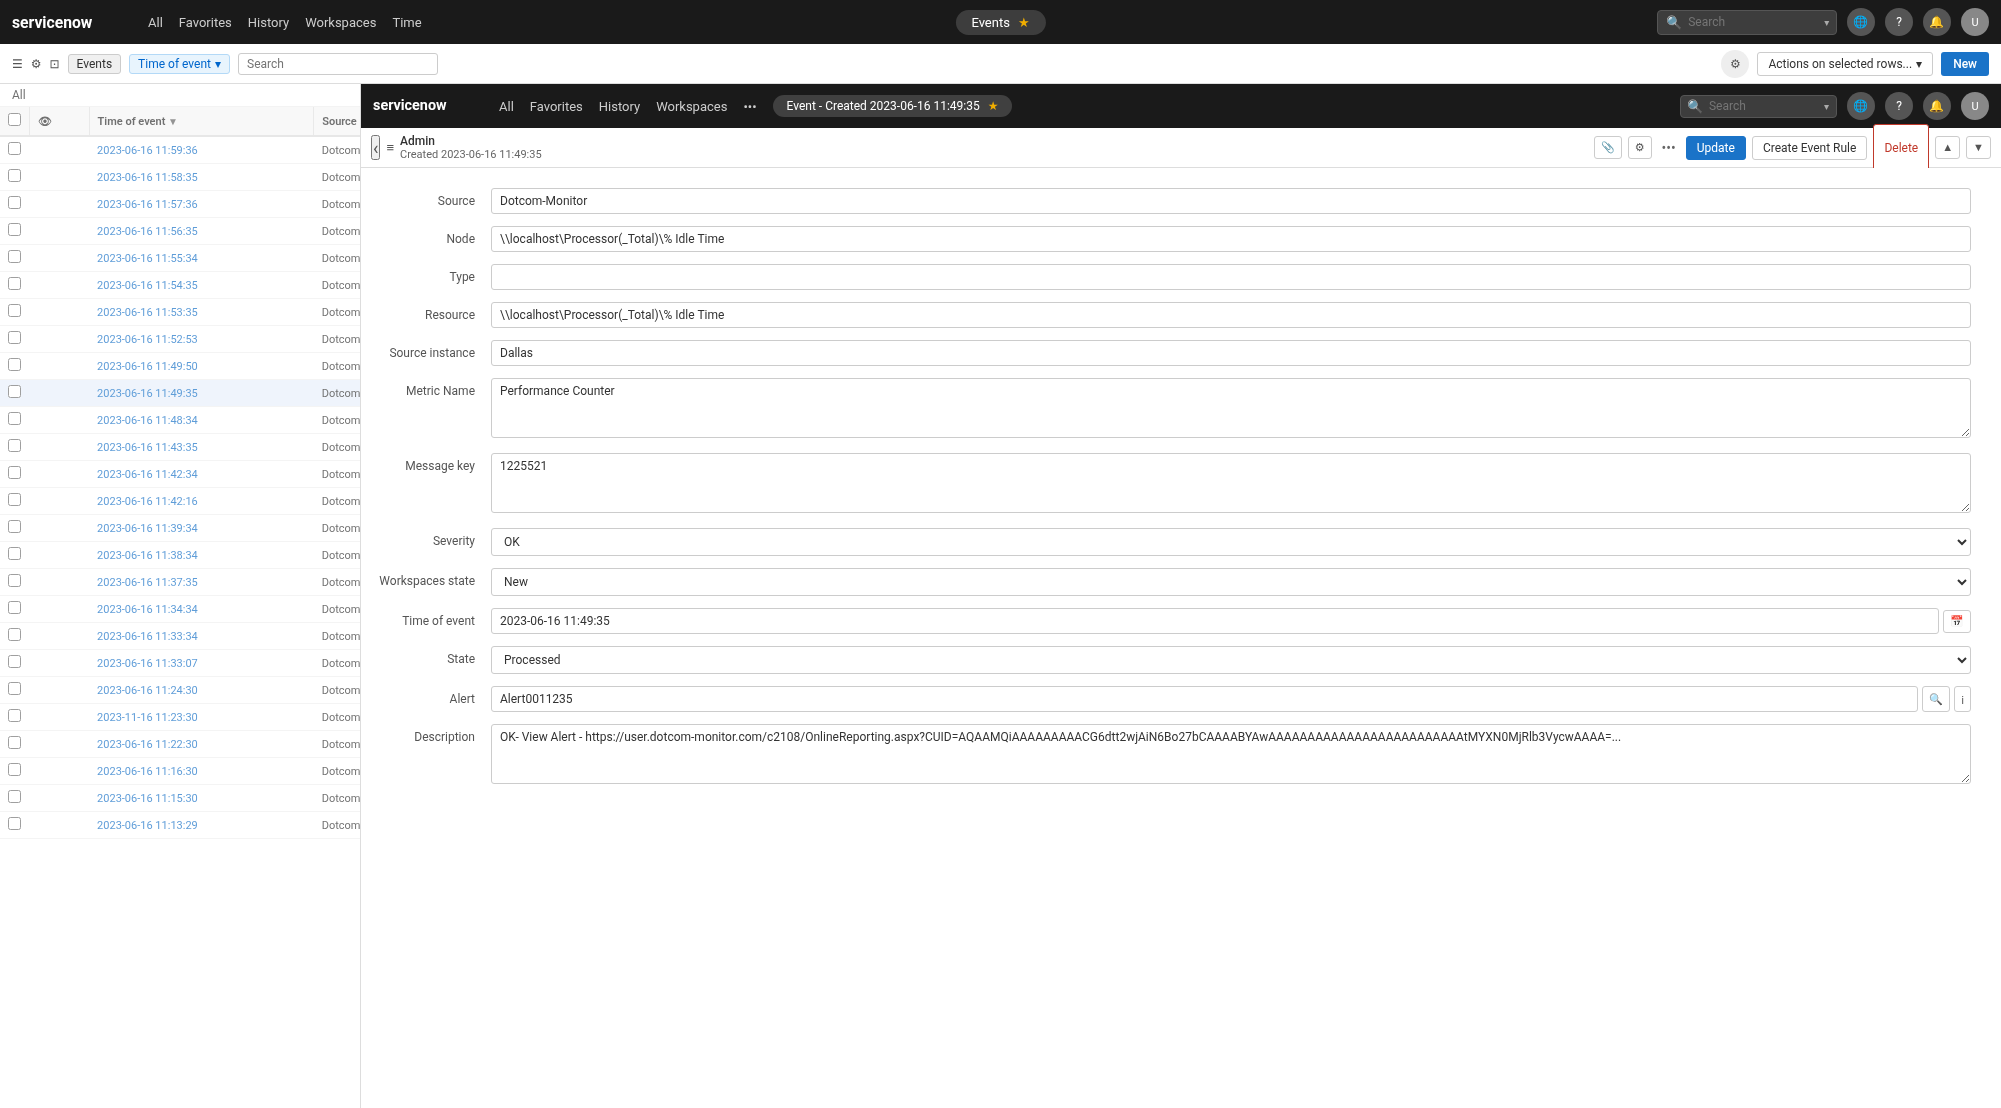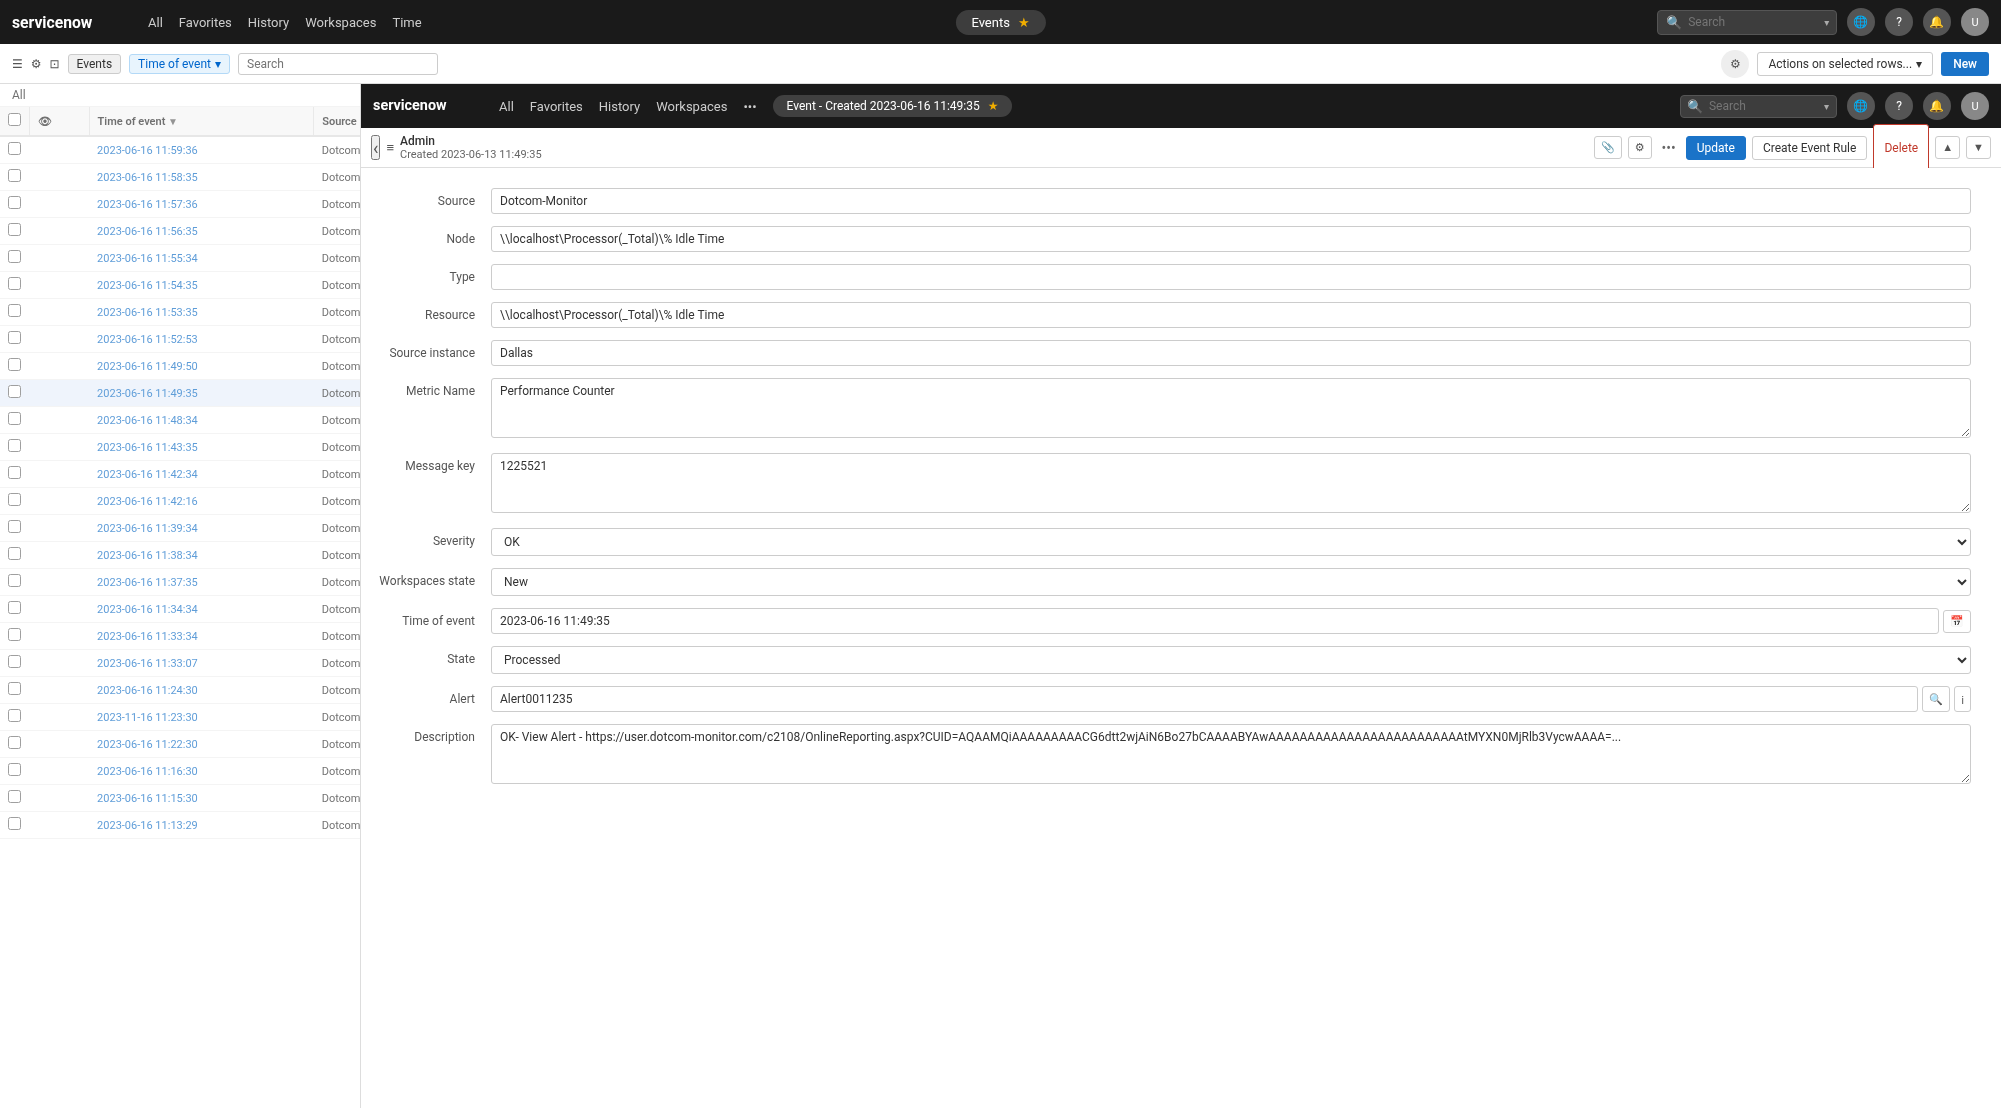--- a/index.html
+++ b/index.html
@@ -721,21 +721,21 @@
       </div>
 
       <div class="detail-sub-nav">
         <div class="nav-left">
           <button class="back-btn">
             <span style="font-size:18px;">‹</span>
           </button>
           <span style="color:#555; cursor:pointer;">≡</span>
           <div>
             <div class="breadcrumb">Admin</div>
-            <div class="breadcrumb-sub">Created 2023-06-13 11:49:35</div>
+            <div class="breadcrumb-sub">Created 2023-06-16 11:49:35</div>
           </div>
         </div>
         <div class="right-actions">
           <button class="icon-btn">📎</button>
           <button class="icon-btn">⚙</button>
           <button class="three-dots-btn">•••</button>
           <button class="btn-primary">Update</button>
           <button class="btn-outline">Create Event Rule</button>
           <button class="btn-danger">Delete</button>
           <button class="icon-btn">▲</button>

